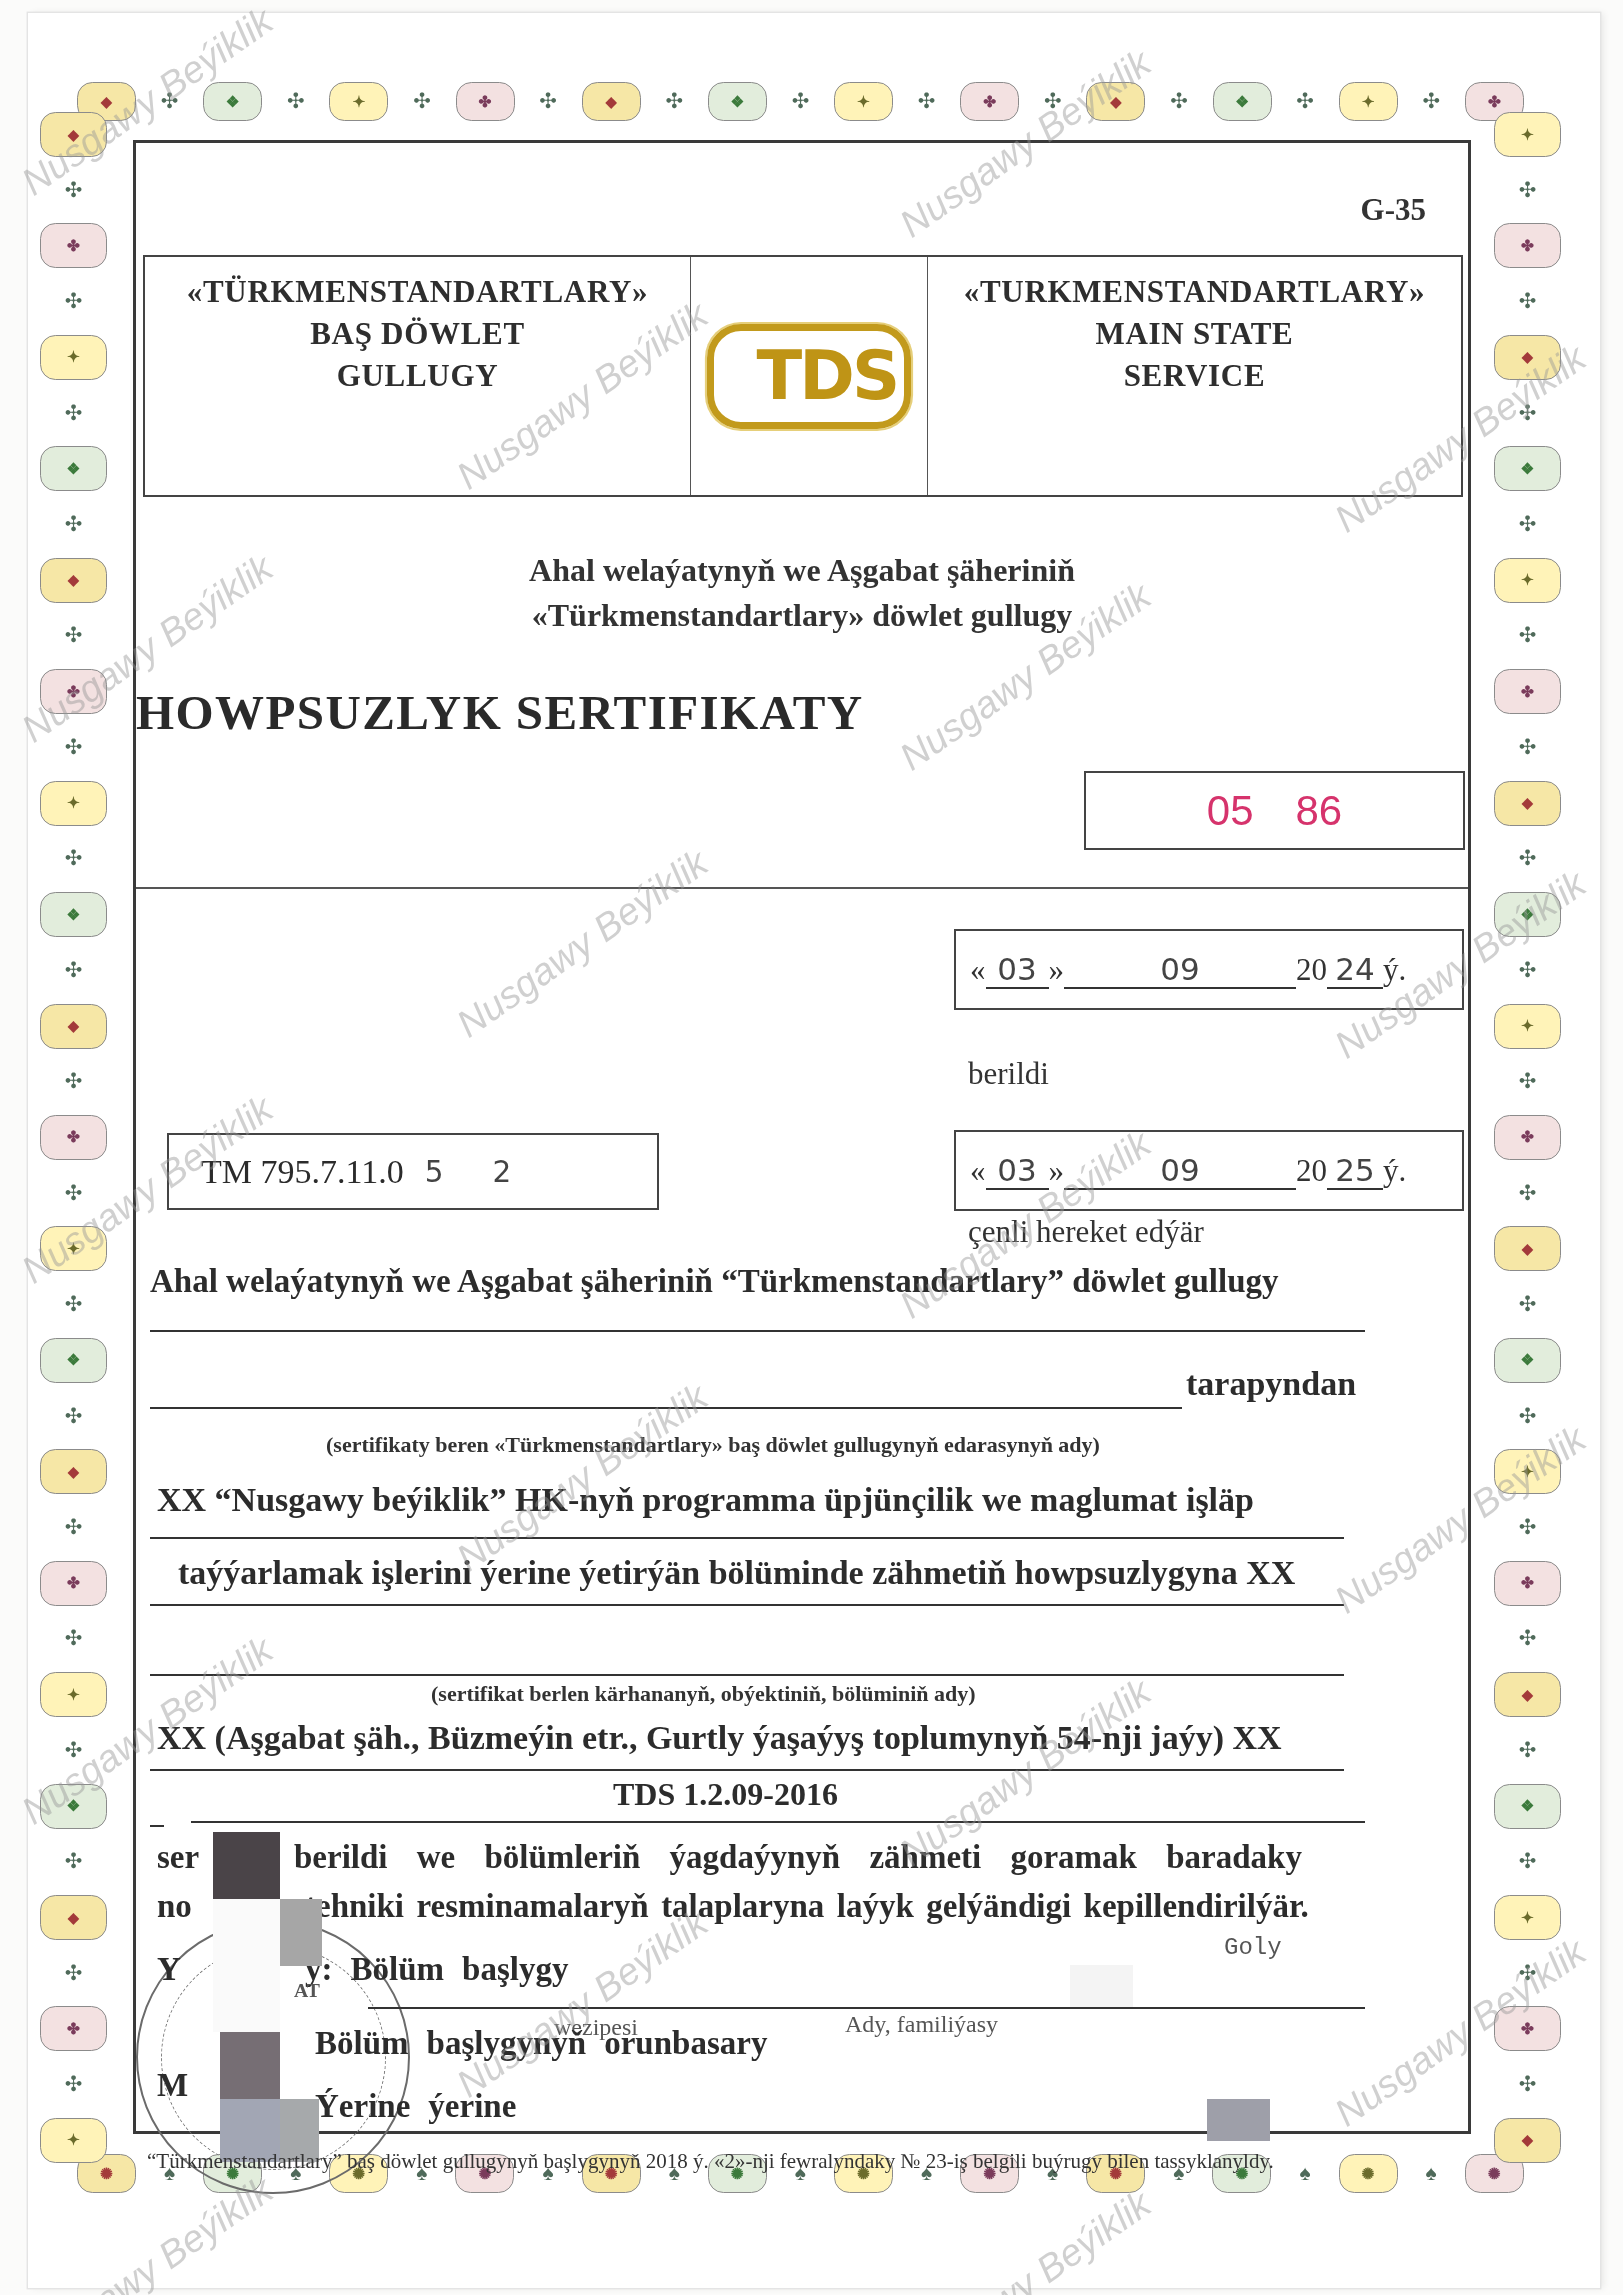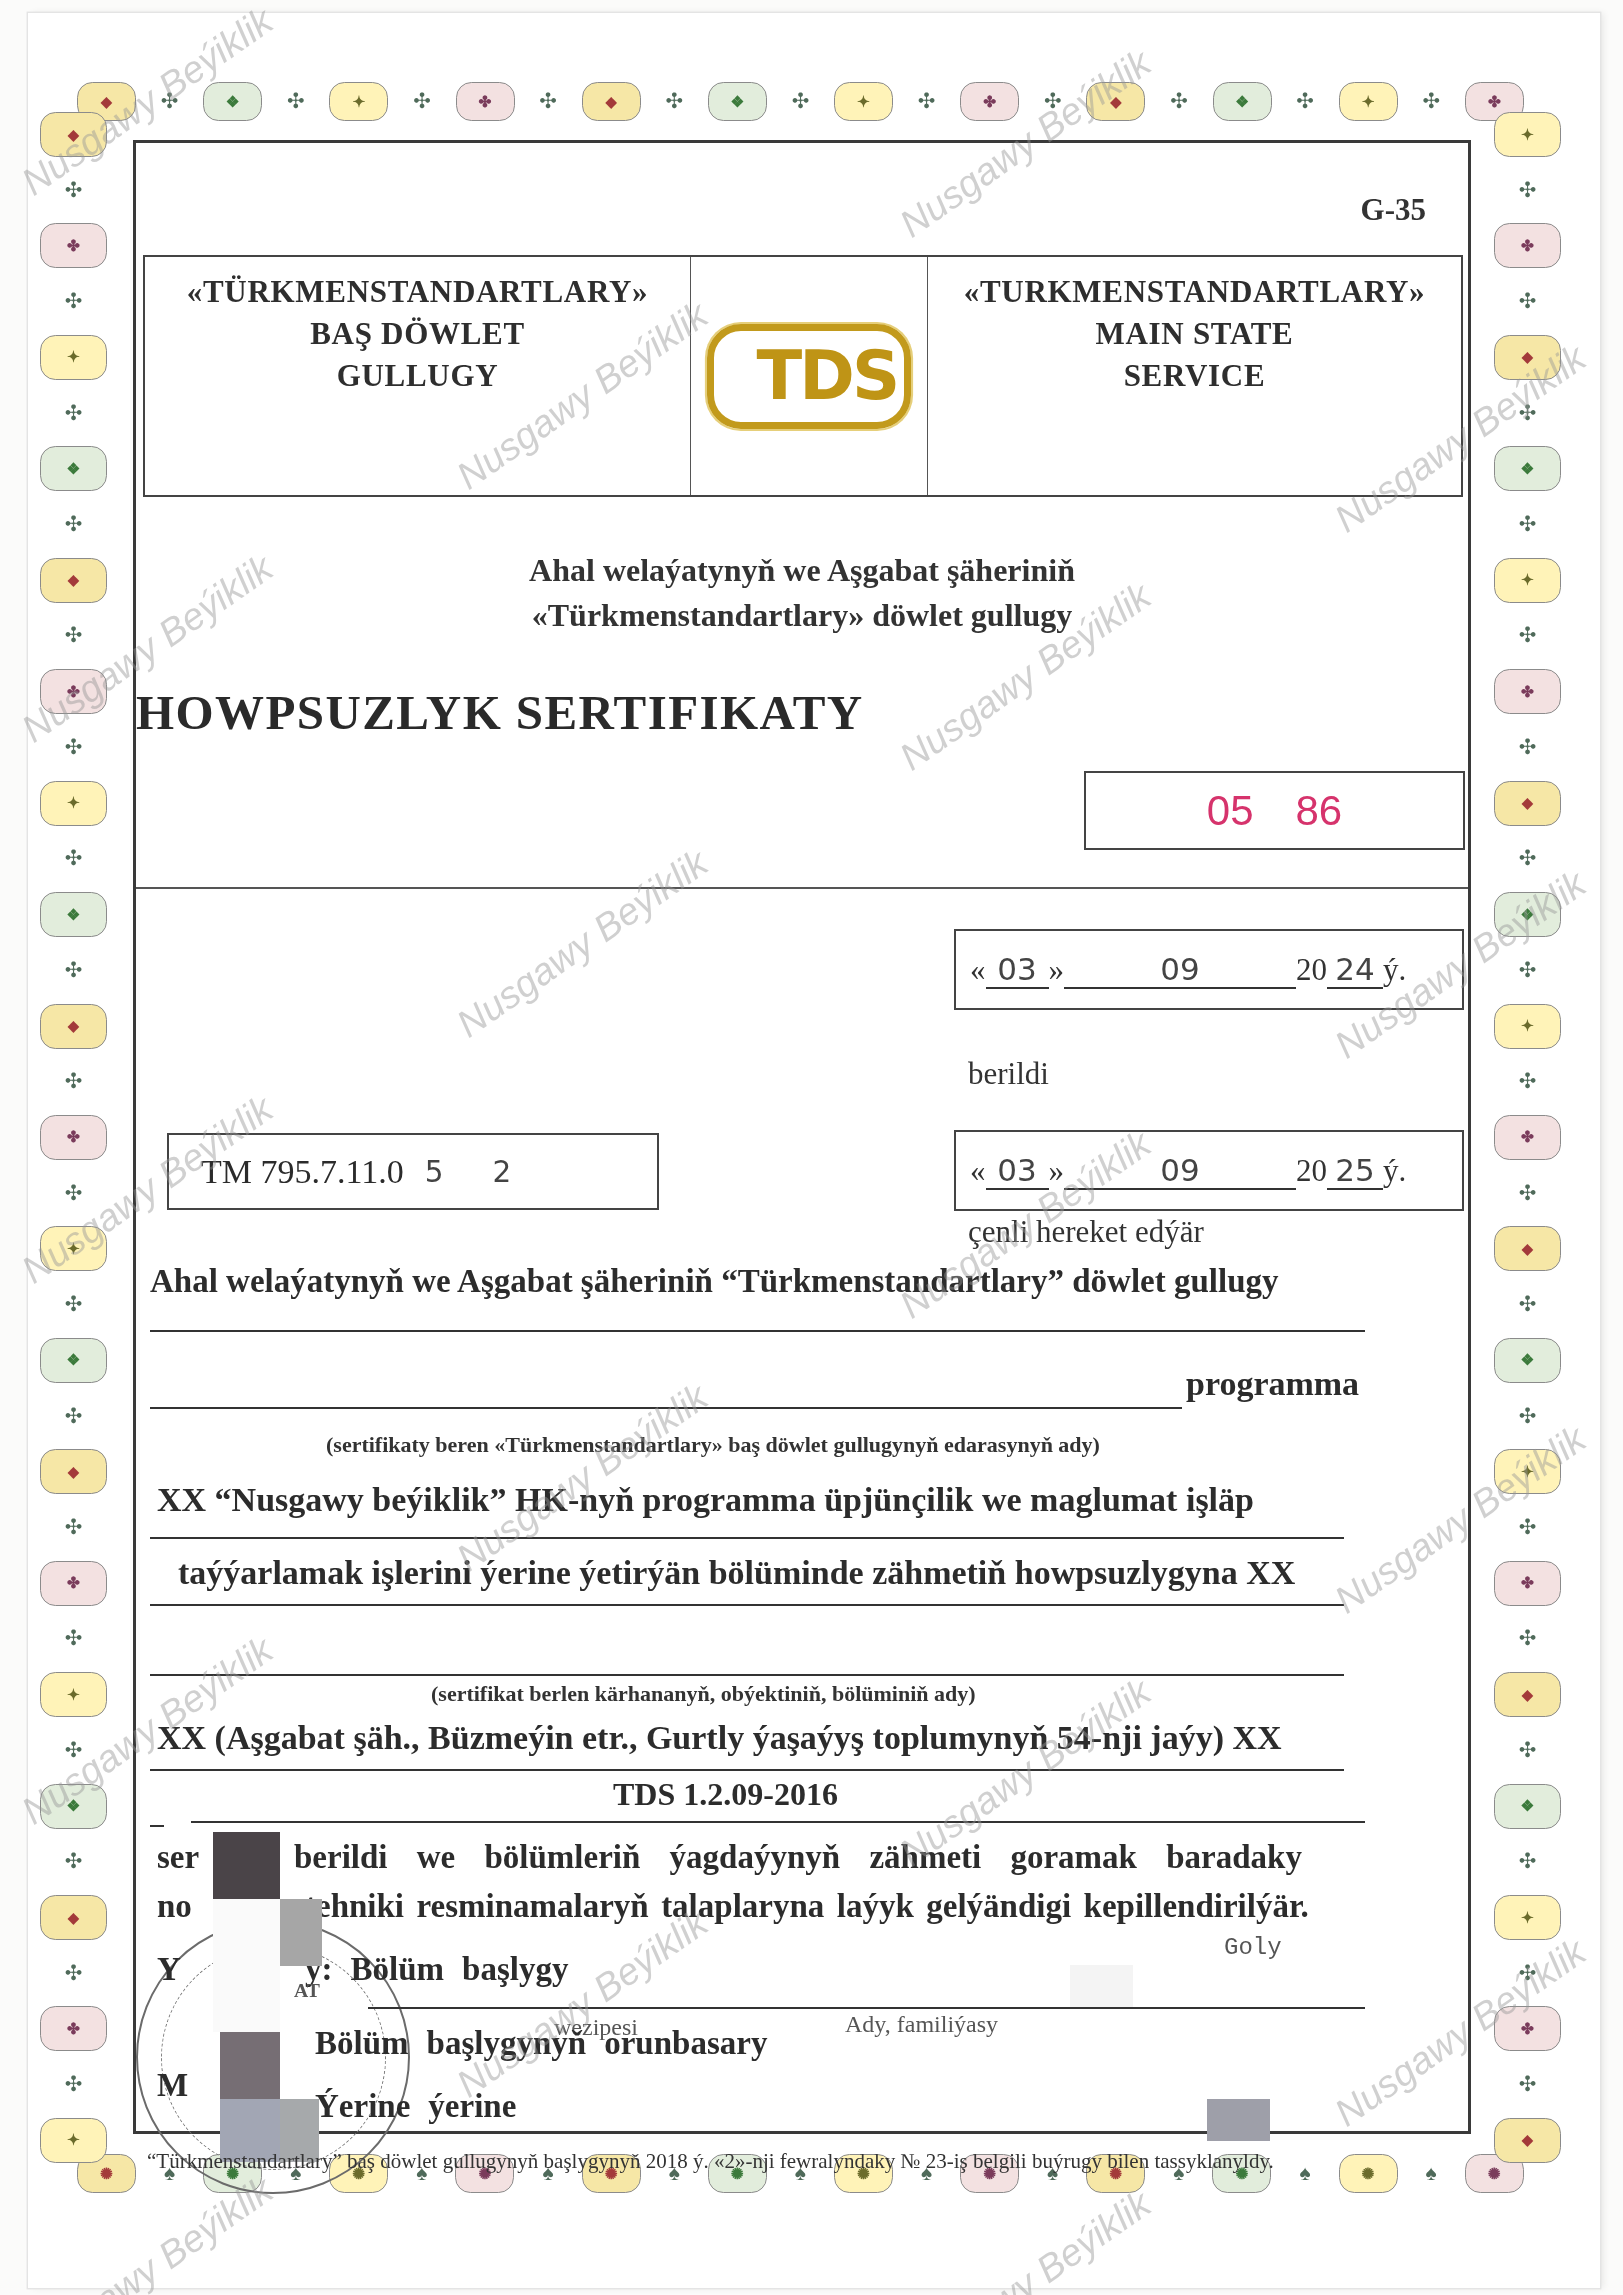--- a/index.html
+++ b/index.html
@@ -307,21 +307,21 @@
 
   <div class="tm-box">
     <span>TM 795.7.11.0</span>
     <span class="hand">5</span>
     <span class="hand" style="margin-left:49px;">2</span>
   </div>
 
   <div class="fill-text" style="left:14px; top:1120px; font-size:33px;">Ahal welaýatynyň we Aşgabat şäheriniň “Türkmenstandartlary” döwlet gullugy</div>
   <div class="fill-line" style="top:1187px;"></div>
   <div class="fill-line" style="top:1264px; width:1032px;"></div>
-  <div class="fill-text" style="left:1050px; top:1222px;">programma</div>
+  <div class="fill-text" style="left:1050px; top:1222px;">tarapyndan</div>
   <div class="caption" style="left:190px; top:1289px;">(sertifikaty beren «Türkmenstandartlary» baş döwlet gullugynyň edarasynyň ady)</div>
 
   <div class="fill-text" style="left:21px; top:1338px;">XX “Nusgawy beýiklik” HK-nyň programma üpjünçilik we maglumat işläp</div>
   <div class="fill-line" style="top:1394px; width:1194px;"></div>
   <div class="fill-text" style="left:42px; top:1411px;">taýýarlamak işlerini ýerine ýetirýän bölüminde zähmetiň howpsuzlygyna XX</div>
   <div class="fill-line" style="top:1461px; width:1194px;"></div>
   <div class="fill-line" style="top:1531px; width:1194px;"></div>
   <div class="caption" style="left:295px; top:1538px;">(sertifikat berlen kärhananyň, obýektiniň, bölüminiň ady)</div>
 
   <div class="fill-text" style="left:21px; top:1576px;">XX (Aşgabat şäh., Büzmeýin etr., Gurtly ýaşaýyş toplumynyň 54-nji jaýy) XX</div>

